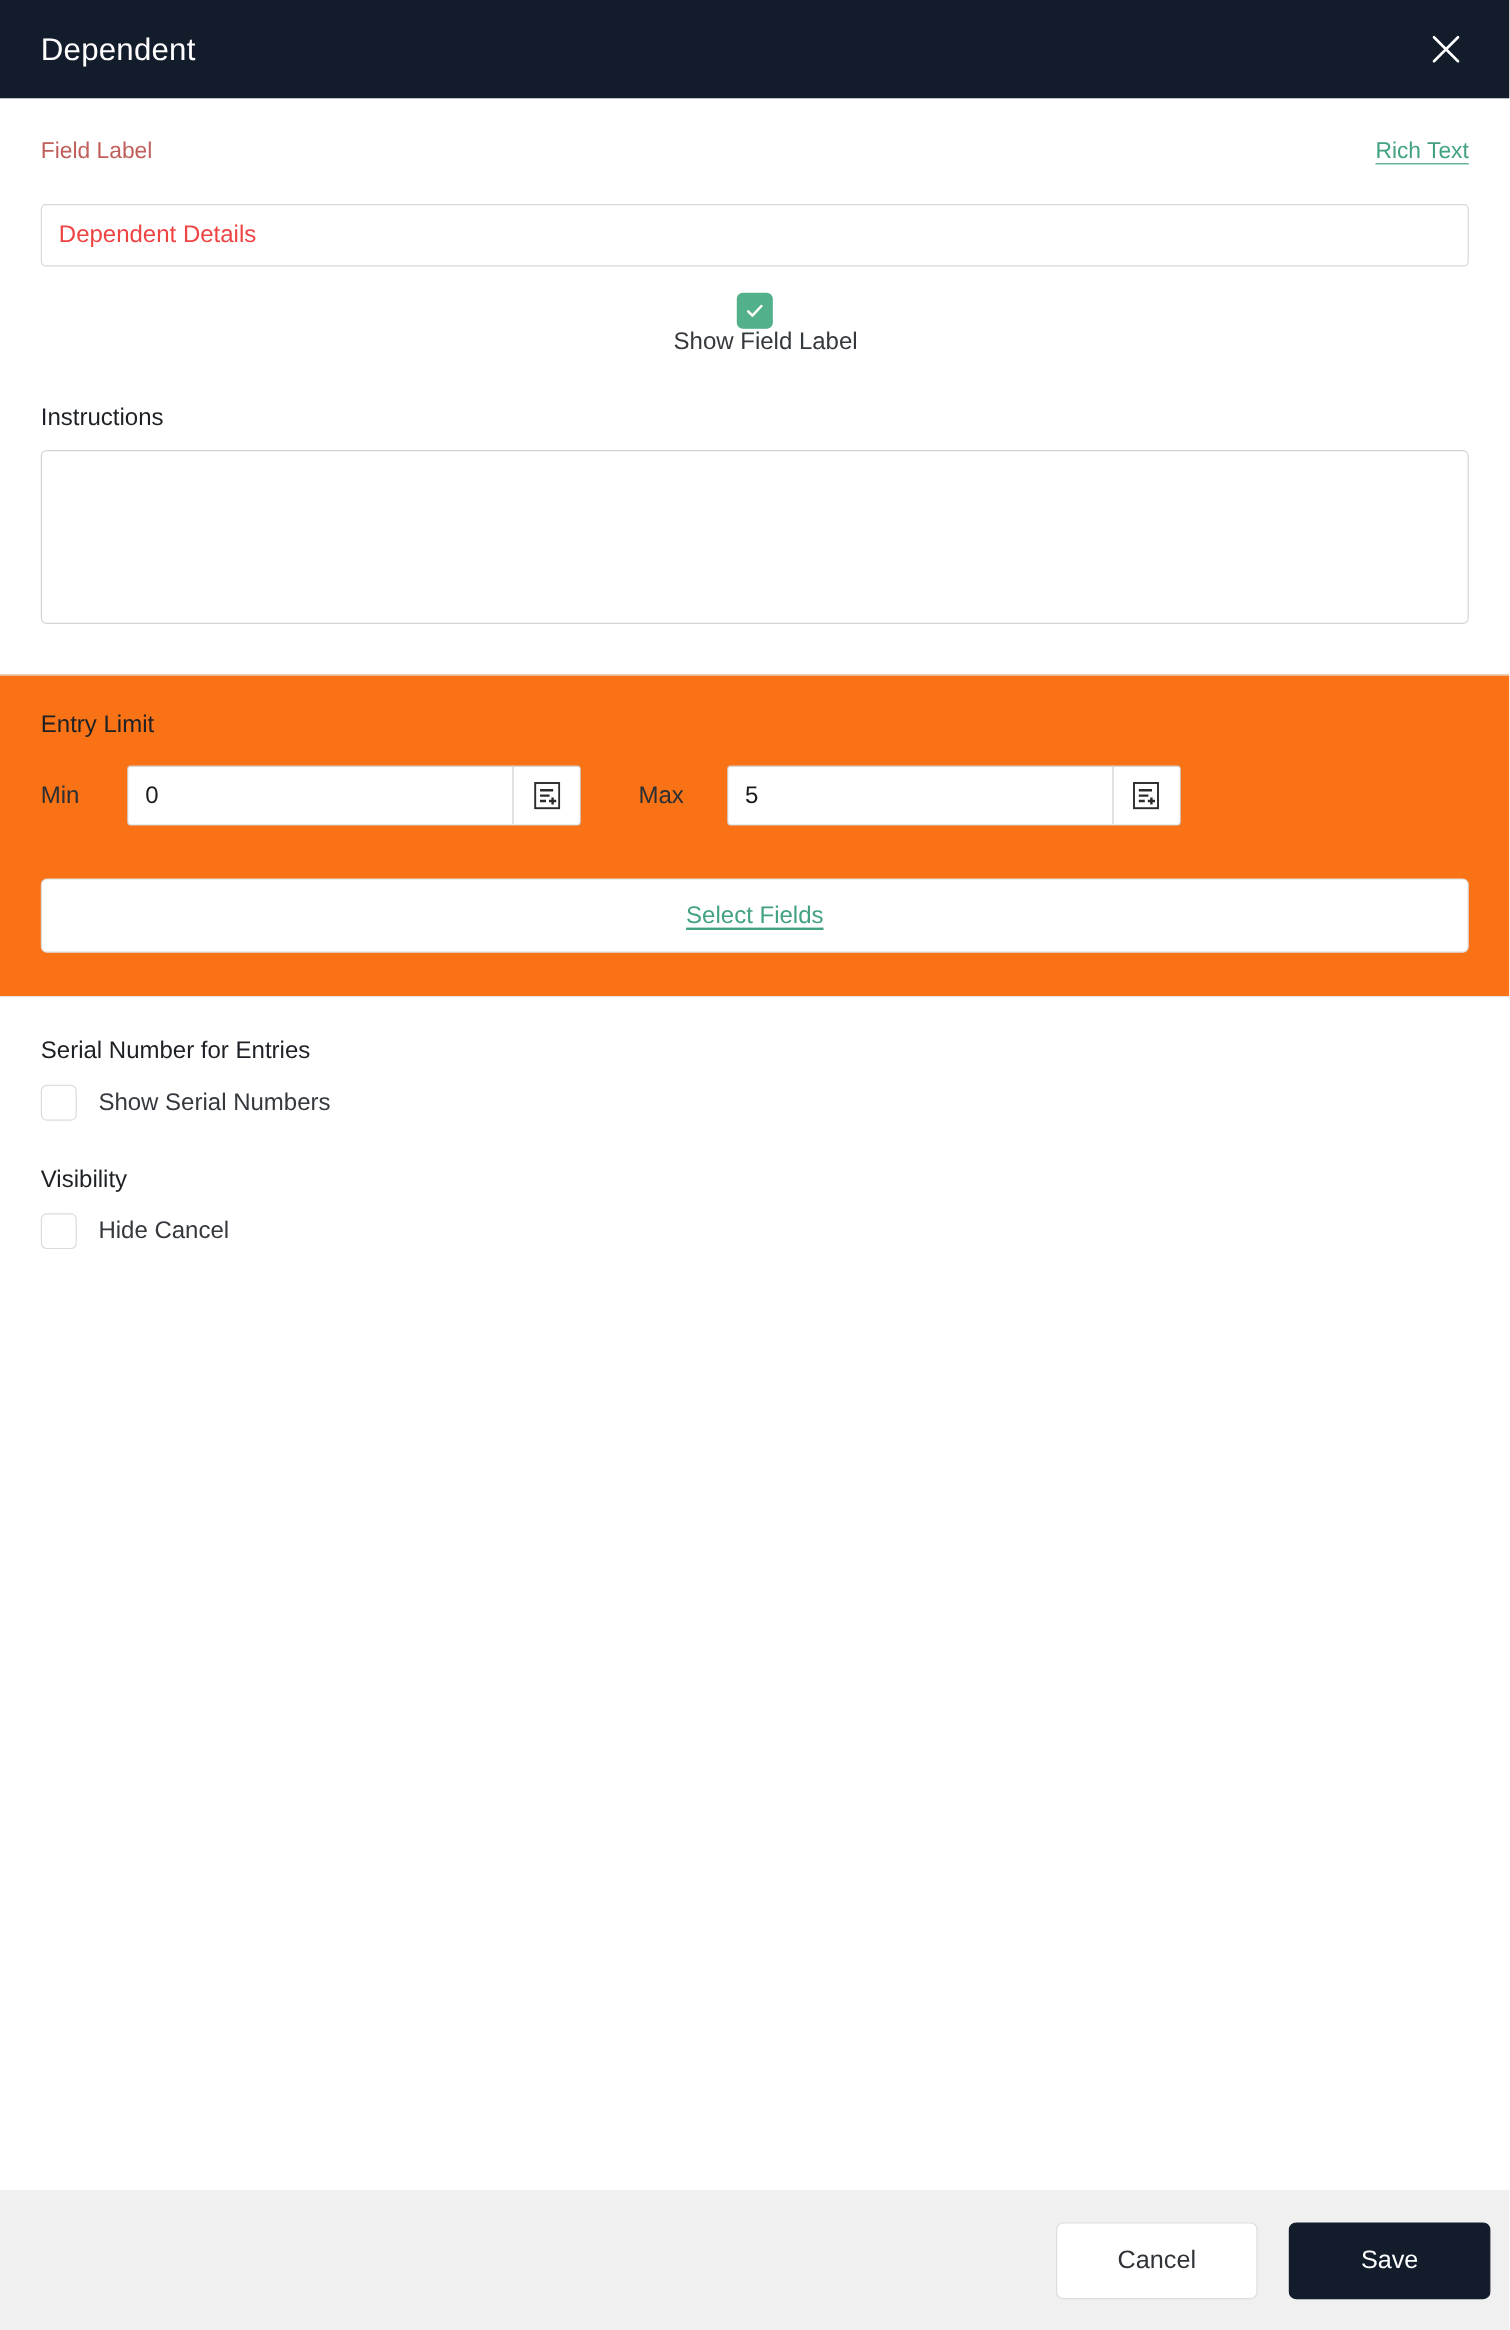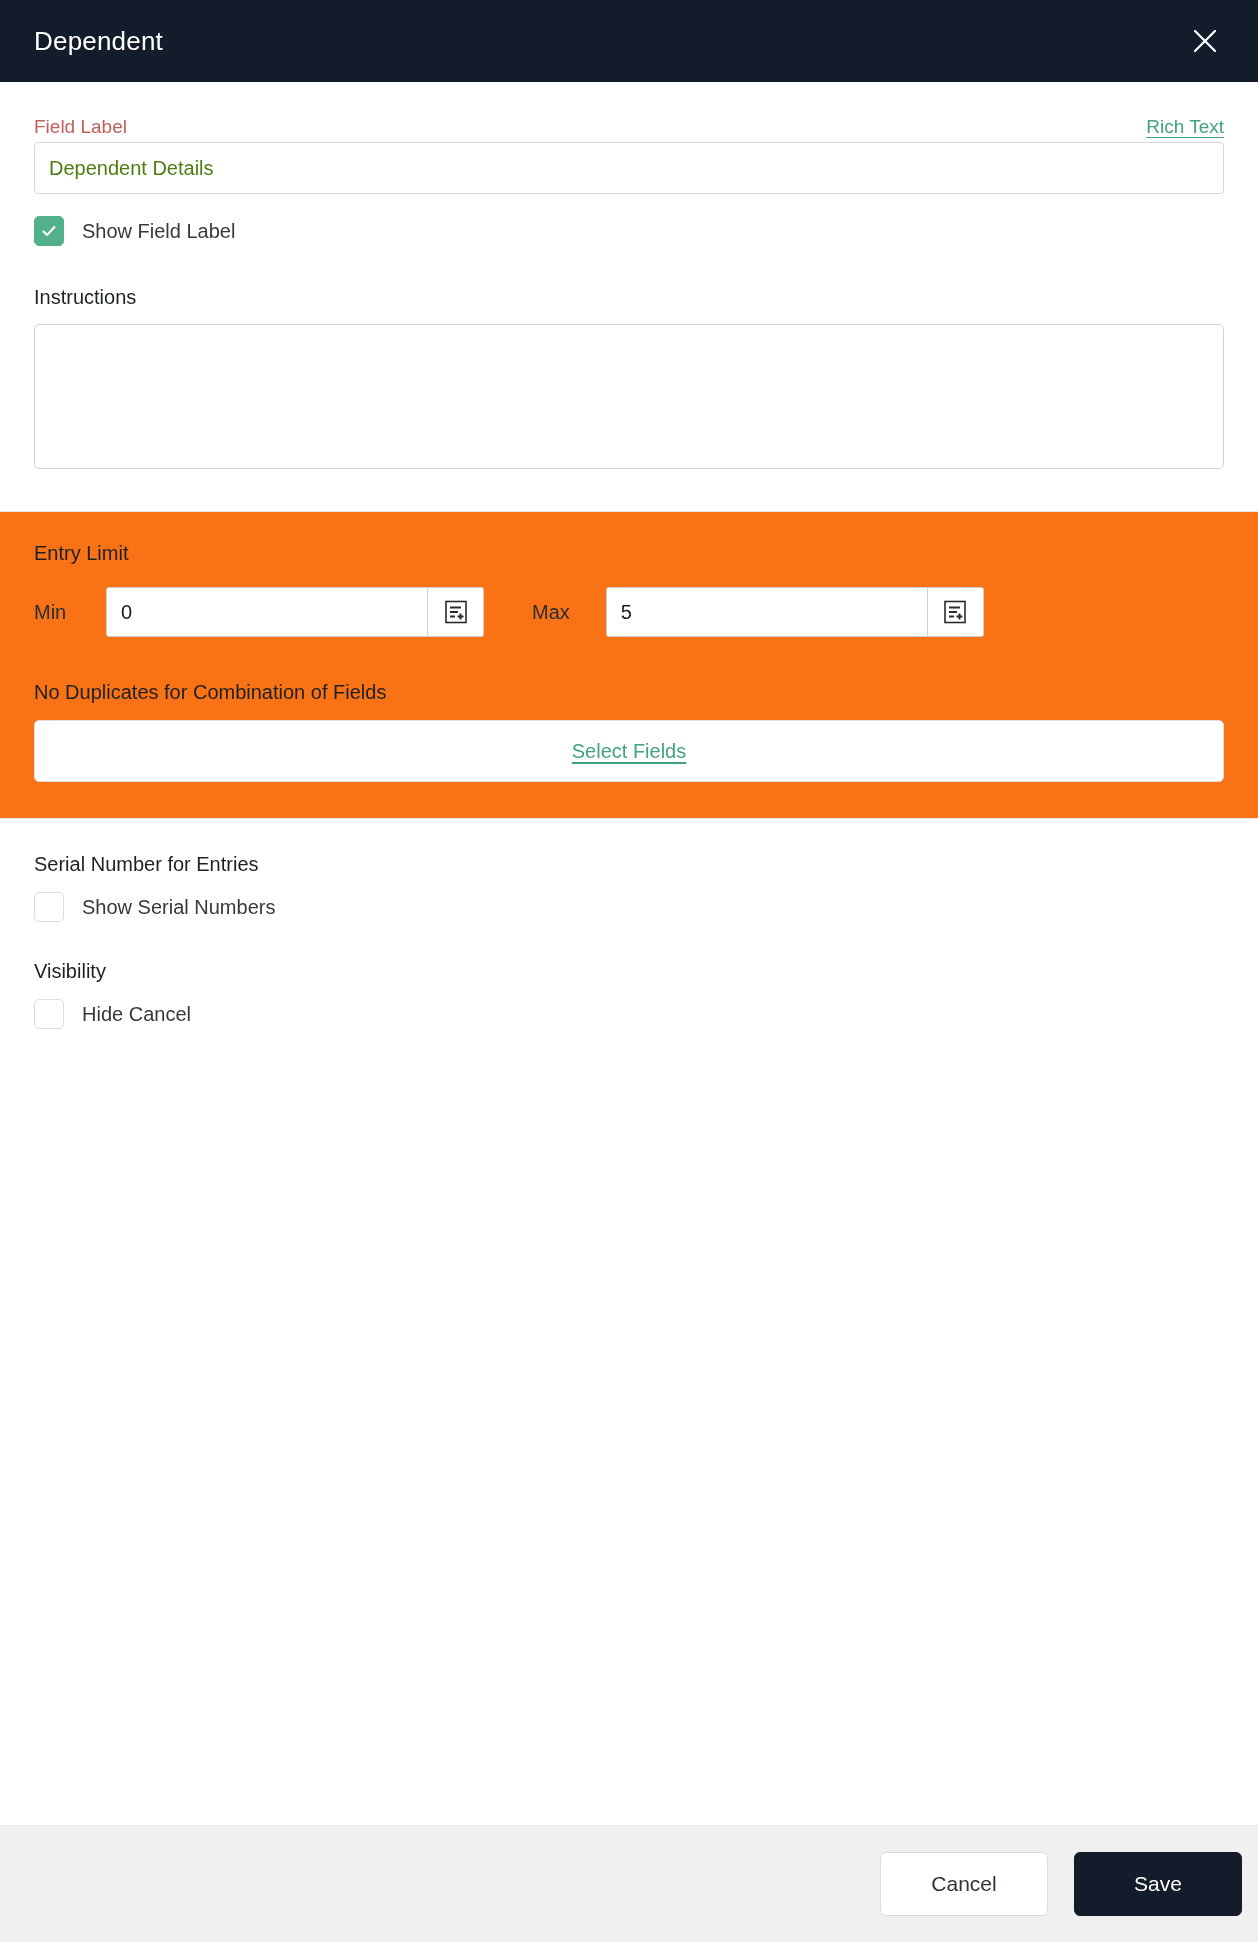--- a/index.html
+++ b/index.html
@@ -88,39 +88,39 @@
     text-decoration: underline;
     text-underline-offset: 4px;
     cursor: pointer;
     text-align: center;
   }
 
   .text-input {
     display: block;
     width: 100%;
     height: 52px;
-    margin-top: 4px;
+    margin-top: 32px;
     padding: 0 14px;
     font-family: "Liberation Sans", sans-serif;
     font-size: 20px;
-    color: #4d7c0f;
+    color: #ef4444;
     background: #ffffff;
     border: 1px solid #d8d8d8;
     border-radius: 4px;
     outline: none;
   }
 
   
   .check-row {
     display: flex;
     align-items: center;
     cursor: pointer;
     user-select: none;
   }
-  .check-row.top-gap { margin-top: 22px; }
+  .check-row.top-gap { margin-top: 22px; flex-direction: column; }
 
   .cbox {
     width: 30px;
     height: 30px;
     border-radius: 5px;
     flex: 0 0 auto;
     display: flex;
     align-items: center;
     justify-content: center;
   }
@@ -360,21 +360,20 @@
                 <line x1="5" y1="16.5" x2="10" y2="16.5" stroke="#2b2b2b" stroke-width="2"></line>
                 <line x1="12.5" y1="16.5" x2="18.5" y2="16.5" stroke="#2b2b2b" stroke-width="2"></line>
                 <line x1="15.5" y1="13.5" x2="15.5" y2="19.5" stroke="#2b2b2b" stroke-width="2"></line>
               </svg>
             </span>
           </button>
         </span>
       </div>
 
       <div class="nodup-wrap">
-        <div class="group-heading">No Duplicates for Combination of Fields</div>
         <div class="select-fields-box">
           <span class="select-fields-link">Select Fields</span>
         </div>
       </div>
 
     </div>
 
     <div class="section plain second">
 
       <div class="sub-block">

